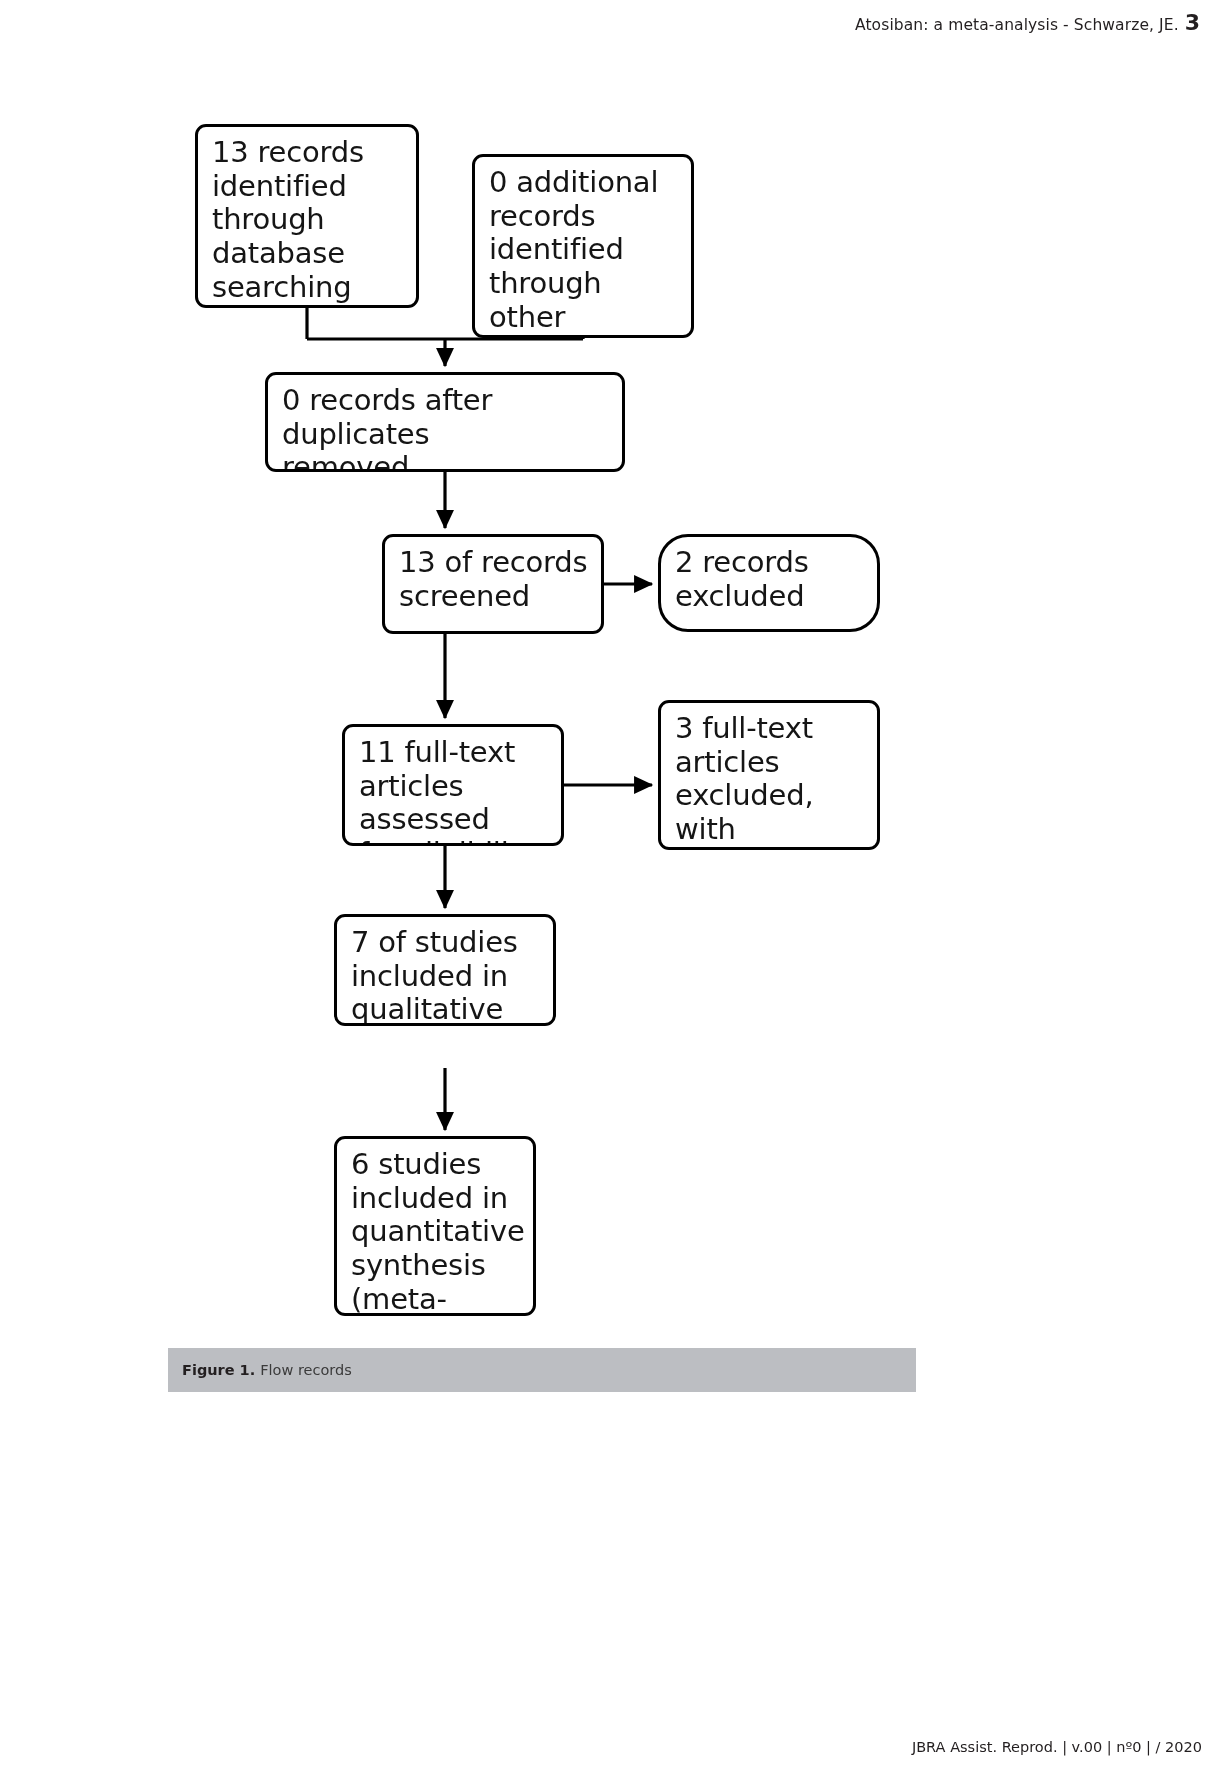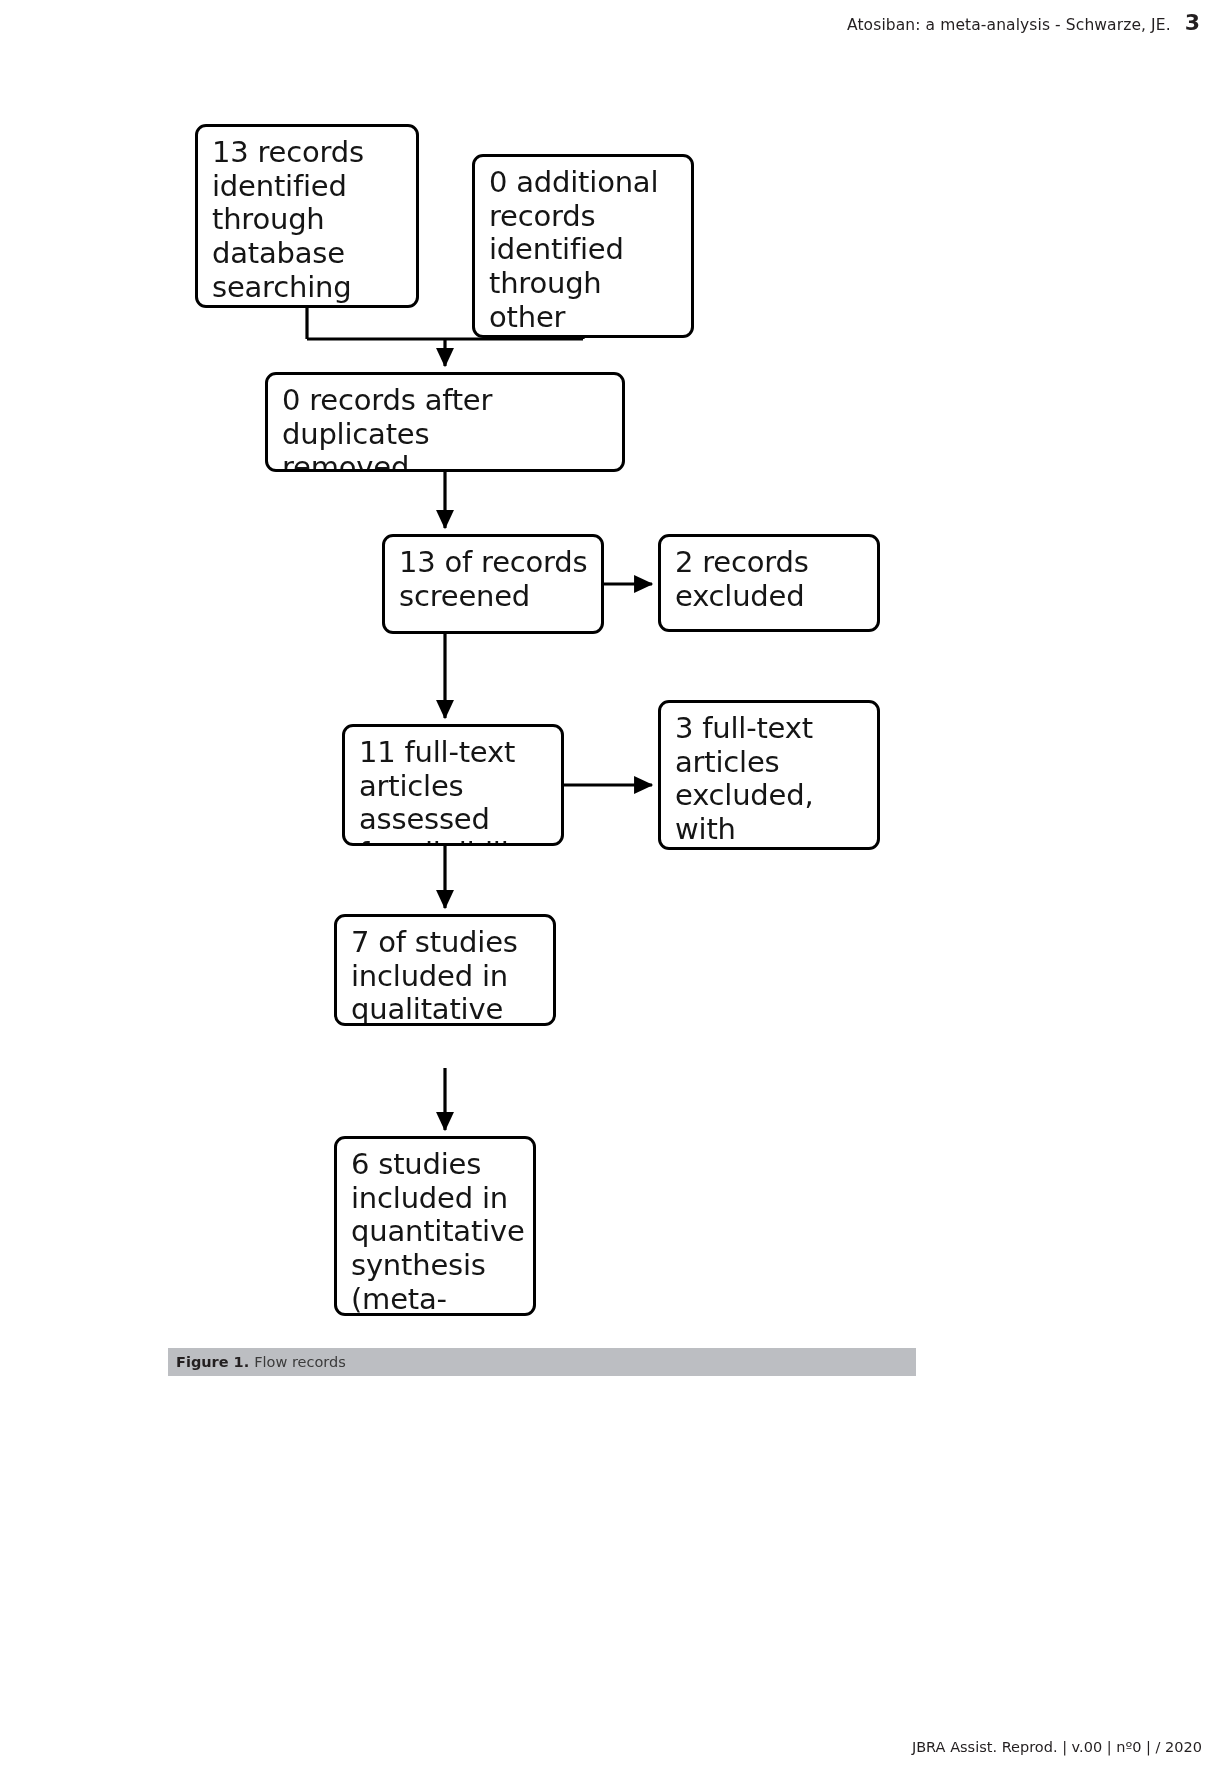--- a/index.html
+++ b/index.html
@@ -16,21 +16,21 @@
     overflow: hidden;
   }
 
   
   #running-head {
     position: absolute;
     top: 10px;
     right: 30px;
     display: flex;
     align-items: baseline;
-    gap: 14px;
+    gap: 6px;
   }
   #running-head .rh-title {
     font-size: 15.5px;
     color: #231f20;
     letter-spacing: 0.1px;
     white-space: nowrap;
   }
   #running-head .rh-page {
     font-size: 22px;
     font-weight: bold;
@@ -65,37 +65,37 @@
     letter-spacing: -0.2px;
     white-space: pre-line;
     overflow: hidden;
   }
 
   
   #box-records-db      { left: 195px;  top: 124px;  width: 224px; height: 184px; }
   #box-records-other   { left: 472px;  top: 134px;  width: 222px; height: 184px; margin-top: 20px; }
   #box-after-dup       { left: 265px;  top: 372px;  width: 360px; height: 100px; }
   #box-screened        { left: 334px;  top: 534px;  width: 222px; height: 100px; margin-left: 48px; }
-  #box-excluded        { left: 658px;  top: 534px;  width: 222px; height: 98px;  }
+  #box-excluded        { left: 658px;  top: 534px;  width: 222px; height: 98px; border-radius: 30px;  }
   #box-fulltext        { left: 334px;  top: 724px;  width: 222px; height: 122px; margin-left: 8px; }
   #box-fulltext-excl   { left: 658px;  top: 700px;  width: 222px; height: 150px; }
   #box-qualitative     { left: 334px;  top: 914px;  width: 222px; height: 112px; }
   #box-quantitative    { left: 334px;  top: 1136px; width: 202px; height: 180px; }
 
   
   #figure-caption-bar {
     position: absolute;
     left: 168px;
     top: 1348px;
     width: 748px;
-    height: 28px;
+    height: 44px;
     background: #bcbec2;
     display: flex;
     align-items: center;
-    padding-left: 8px;
+    padding-left: 14px;
     box-sizing: border-box;
   }
   #figure-caption-bar .cap-label {
     font-size: 14.5px;
     font-weight: bold;
     color: #231f20;
     margin-right: 5px;
     font-family: "DejaVu Sans", sans-serif;
   }
   #figure-caption-bar .cap-text {

